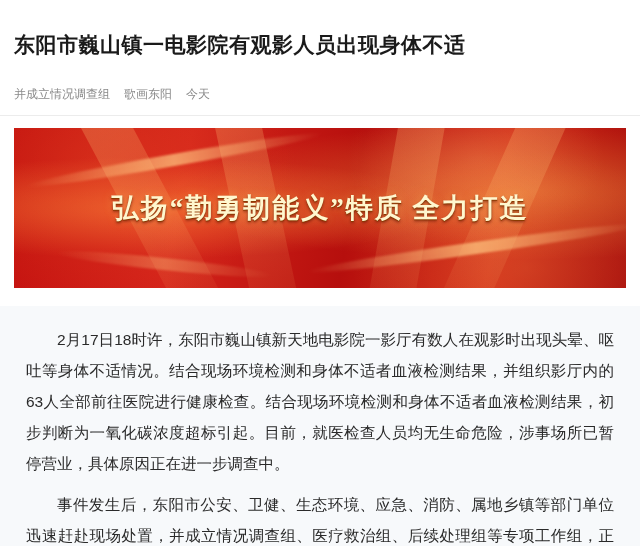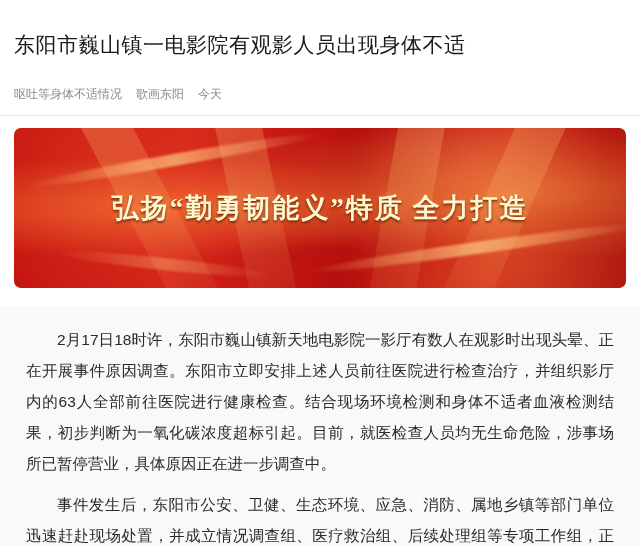--- a/index.html
+++ b/index.html
@@ -16,21 +16,21 @@
   }
   .page {
     width: 640px;
     height: 546px;
     position: relative;
     background: #fff;
     box-sizing: border-box;
   }
   .article-title {
     font-size: 21px;
-    font-weight: normal;
+    font-weight: bold;
     color: #1a1a1a;
     line-height: 30px;
     padding: 16px 14px 0 14px;
     letter-spacing: 0.5px;
   }
   .meta-row {
     display: flex;
     align-items: center;
     gap: 14px;
     padding: 12px 14px 0 14px;
@@ -53,21 +53,21 @@
   }
   .banner {
     position: relative;
     width: 100%;
     height: 160px;
     background:
       radial-gradient(ellipse at 22% 50%, rgba(255,140,60,0.55) 0%, rgba(255,90,30,0.0) 45%),
       radial-gradient(ellipse at 82% 40%, rgba(255,170,70,0.45) 0%, rgba(200,20,20,0.0) 50%),
       linear-gradient(100deg, #c3110f 0%, #d4231a 28%, #b60f0d 55%, #d12a17 78%, #a80c0b 100%);
     overflow: hidden;
-    border-radius: 7px;
+    border-radius: 0;
   }
   .banner .ray {
     position: absolute;
     top: -60px;
     left: 50%;
     width: 46px;
     height: 300px;
     background: linear-gradient(180deg, rgba(255,200,120,0.30), rgba(255,160,70,0.02));
     transform-origin: 50% 30%;
   }
@@ -145,21 +145,21 @@
   .para:last-child { margin-bottom: 0; }
 </style>
 </head>
 <body>
 
 <div class="page">
 
   <h1 class="article-title">东阳市巍山镇一电影院有观影人员出现身体不适</h1>
 
   <div class="meta-row">
-    <span class="meta-item">呕吐等身体不适情况</span>
+    <span class="meta-item">并成立情况调查组</span>
     <span class="meta-item">歌画东阳</span>
     <span class="meta-item">今天</span>
   </div>
 
   <div class="divider"></div>
 
   <div class="banner-wrap">
     <div class="banner">
       <div class="swoosh sw1"></div>
       <div class="swoosh sw2"></div>
@@ -171,17 +171,17 @@
       <div class="ribbon rb1"></div>
       <div class="ribbon rb2"></div>
       <div class="ribbon rb3"></div>
       <div class="banner-text">
         <div class="banner-line">弘扬“勤勇韧能义”特质  全力打造</div>
       </div>
     </div>
   </div>
 
   <div class="body-block">
-    <p class="para">2月17日18时许，东阳市巍山镇新天地电影院一影厅有数人在观影时出现头晕、正在开展事件原因调查。东阳市立即安排上述人员前往医院进行检查治疗，并组织影厅内的63人全部前往医院进行健康检查。结合现场环境检测和身体不适者血液检测结果，初步判断为一氧化碳浓度超标引起。目前，就医检查人员均无生命危险，涉事场所已暂停营业，具体原因正在进一步调查中。</p>
+    <p class="para">2月17日18时许，东阳市巍山镇新天地电影院一影厅有数人在观影时出现头晕、呕吐等身体不适情况。结合现场环境检测和身体不适者血液检测结果，并组织影厅内的63人全部前往医院进行健康检查。结合现场环境检测和身体不适者血液检测结果，初步判断为一氧化碳浓度超标引起。目前，就医检查人员均无生命危险，涉事场所已暂停营业，具体原因正在进一步调查中。</p>
     <p class="para">事件发生后，东阳市公安、卫健、生态环境、应急、消防、属地乡镇等部门单位迅速赶赴现场处置，并成立情况调查组、医疗救治组、后续处理组等专项工作组，正在开展事件原因调查、人员检查治疗、安全检查等后续工作。</p>
   </div>
 
 </div>
 
 </body></html>

